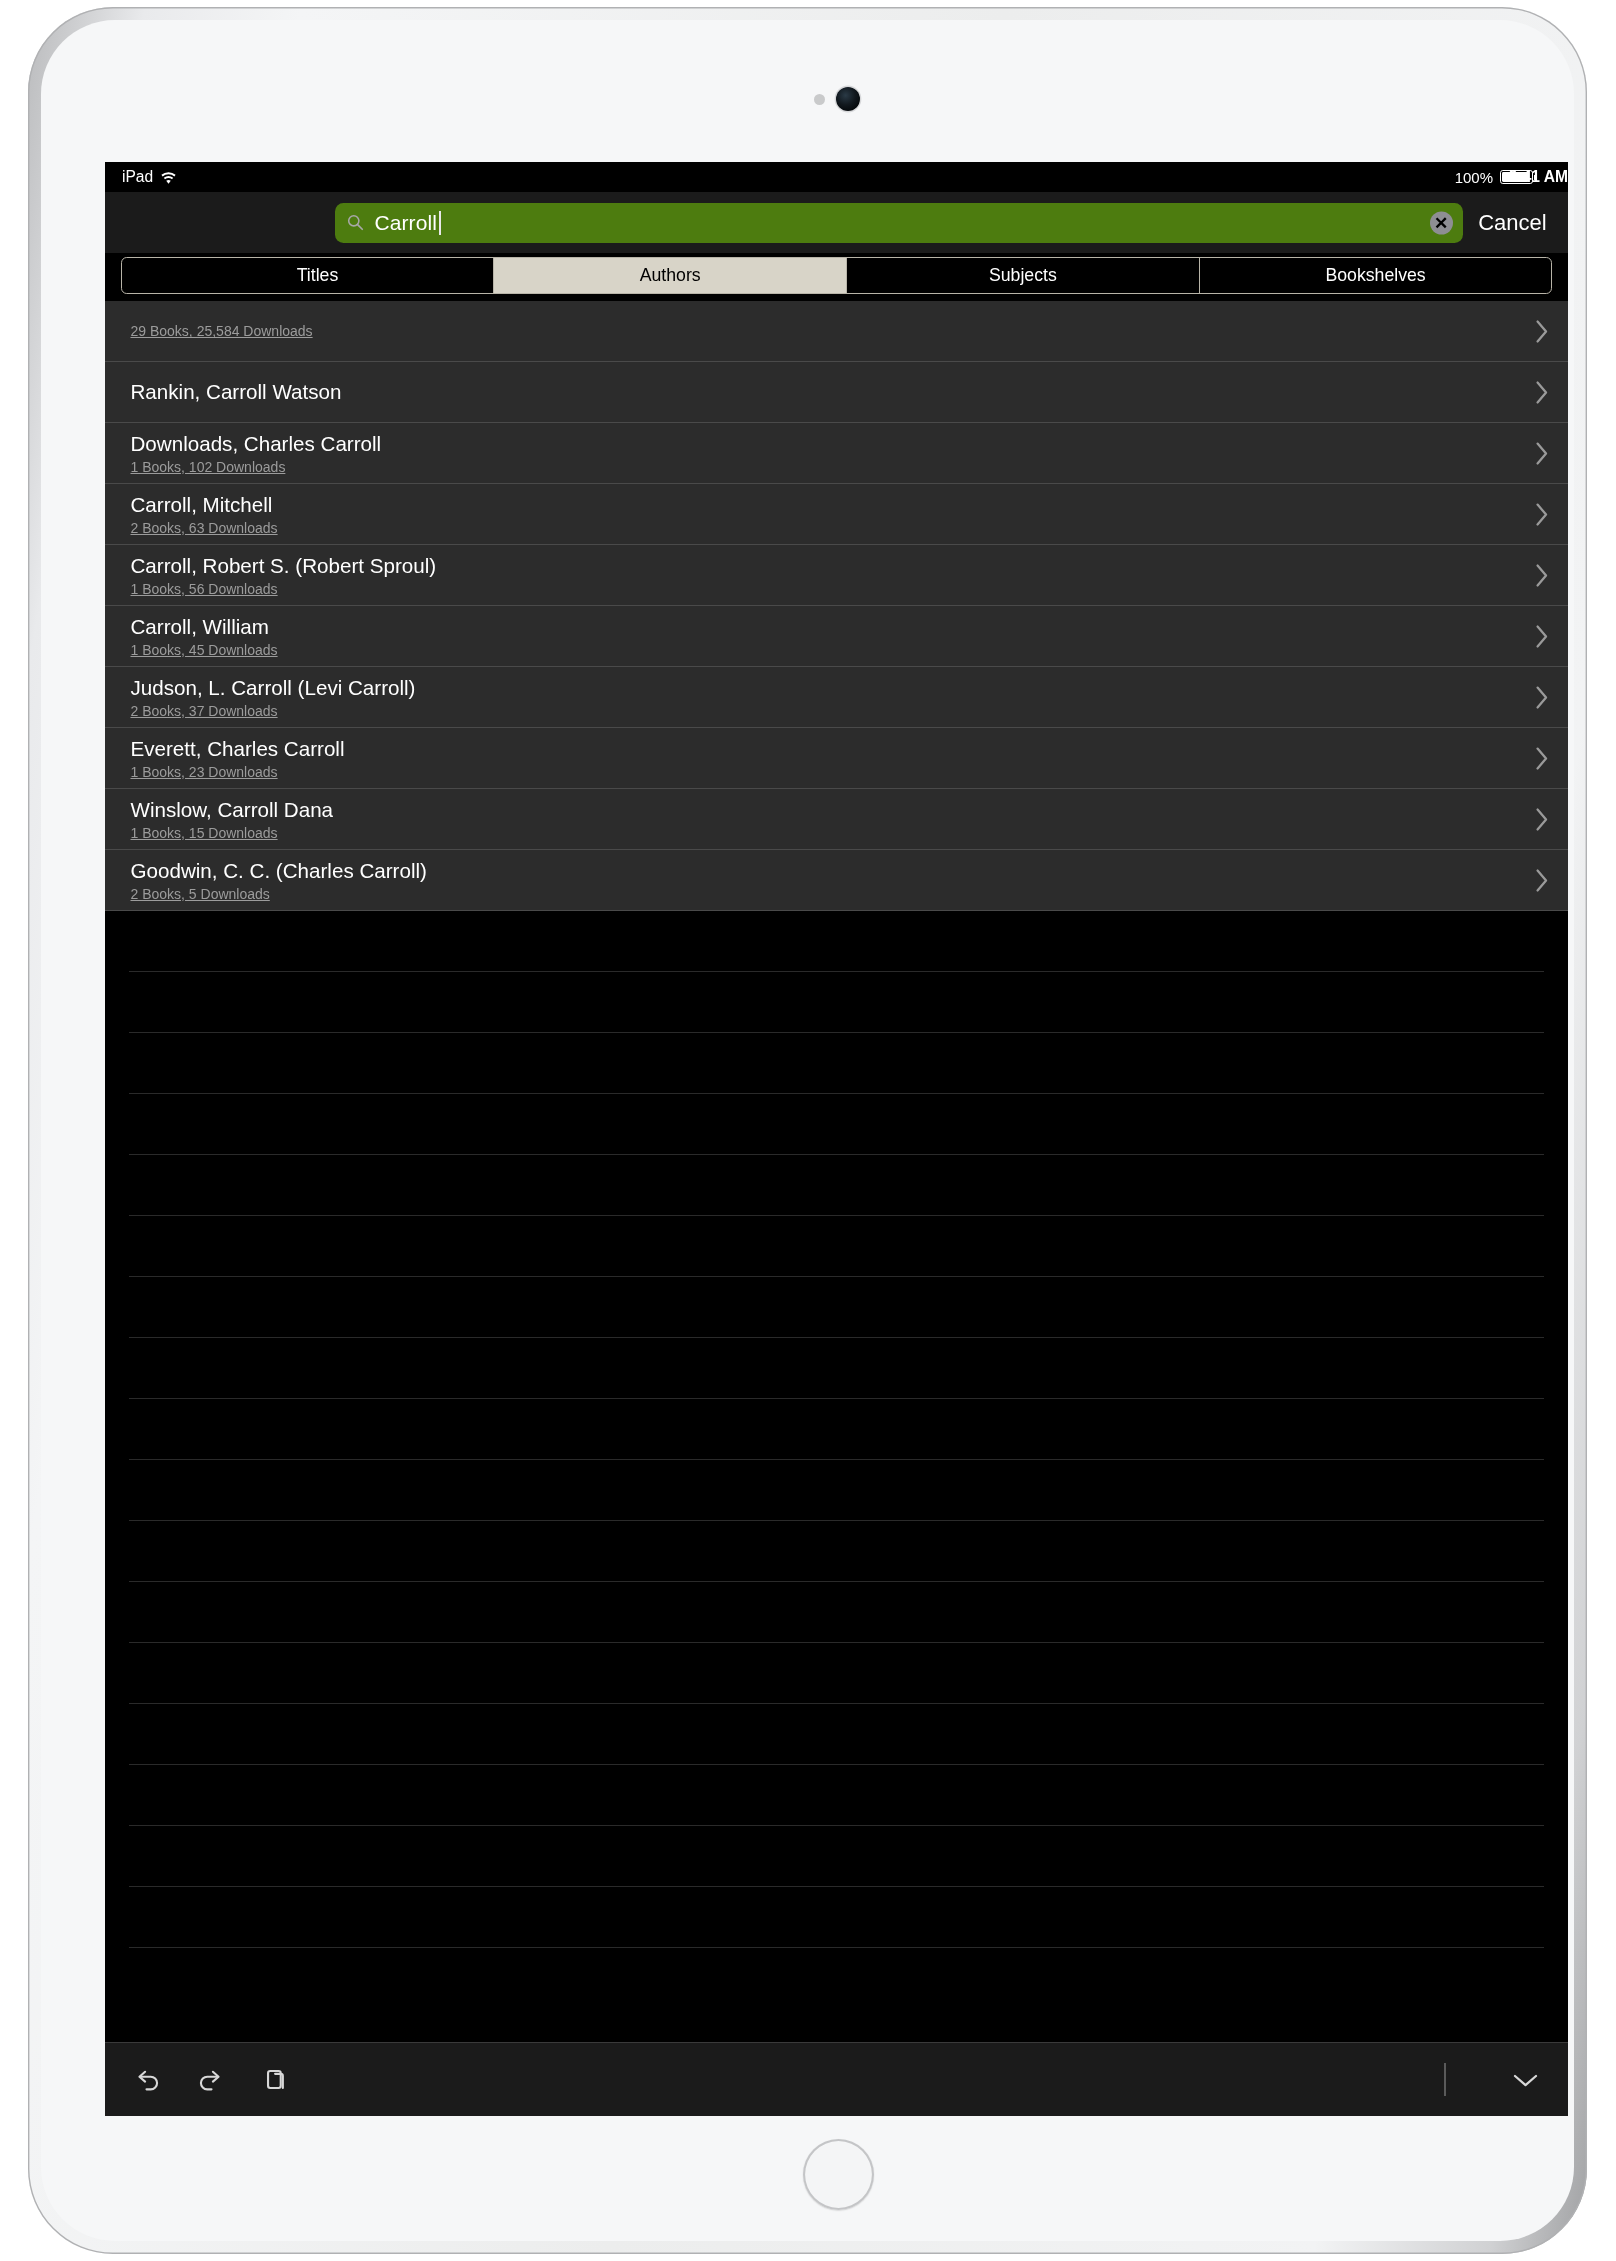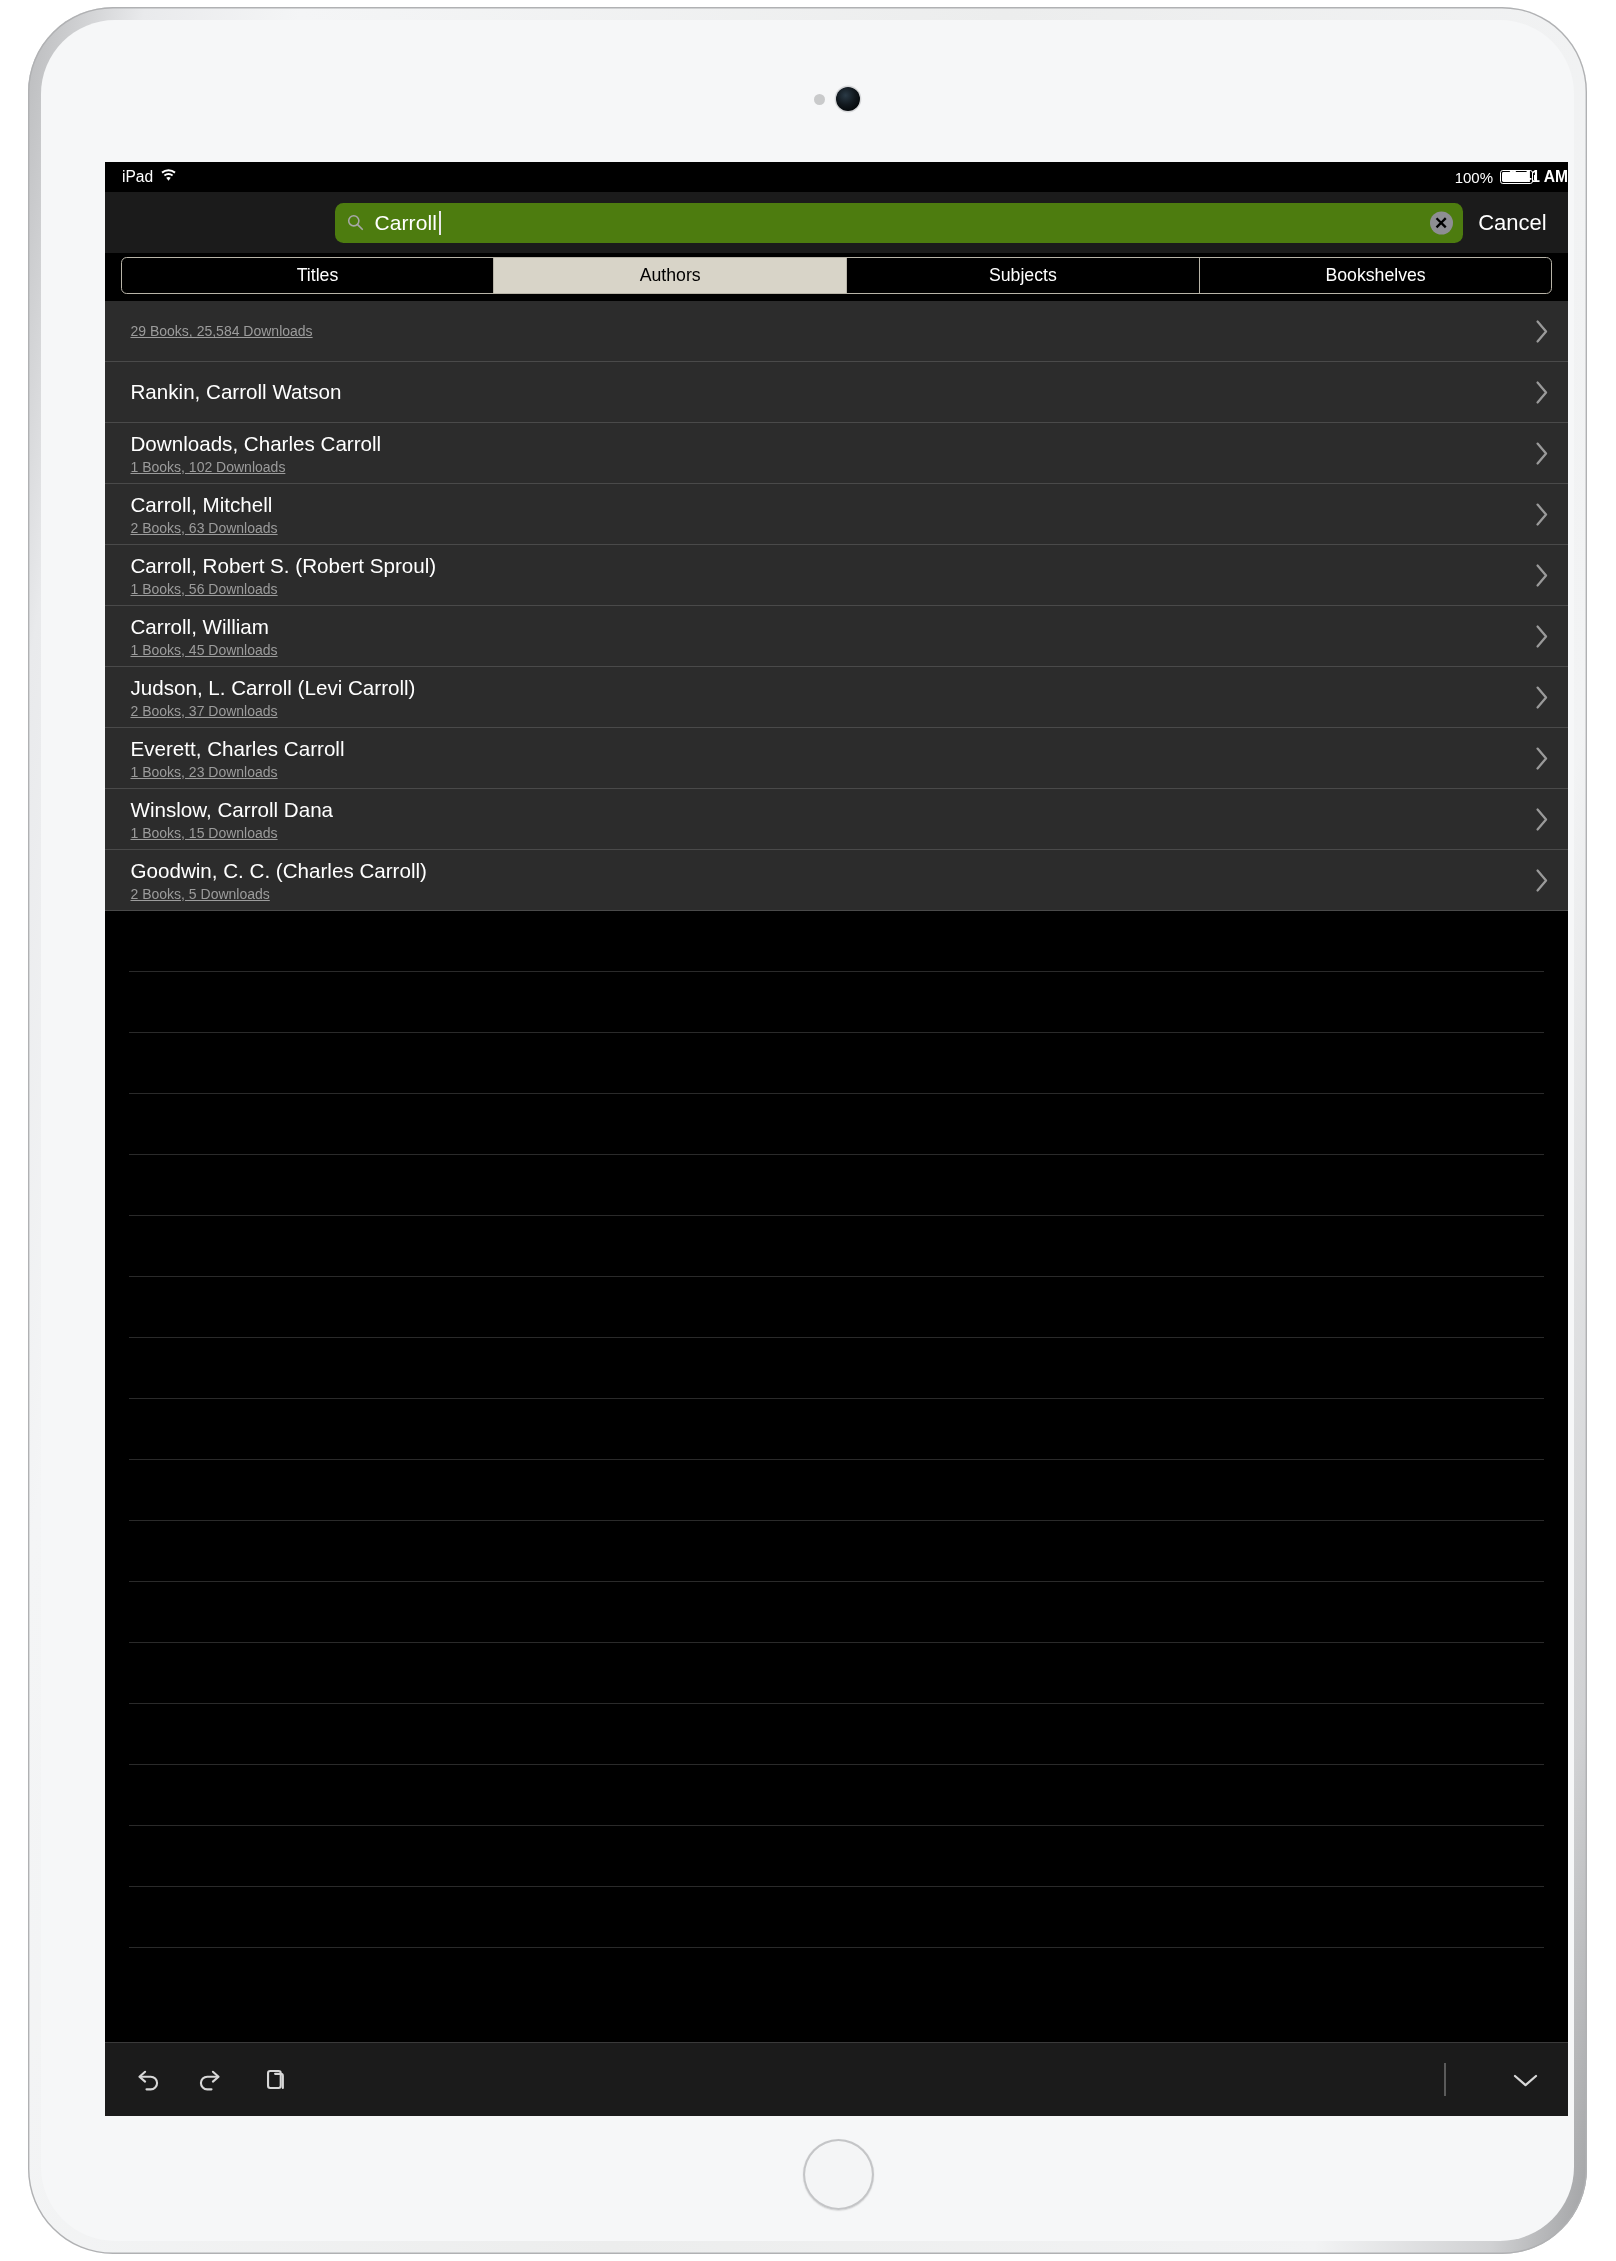--- a/index.html
+++ b/index.html
@@ -55,21 +55,21 @@
 
   
   .status-bar {
     position: relative;
     height: 30px;
     background: #000;
     color: #fff;
     font-size: 15.6px;
     display: flex; align-items: center;
   }
-  .status-left { position: absolute; left: 17px; display: flex; gap: 7px; }
+  .status-left { position: absolute; left: 17px; display: flex; align-items: center; gap: 7px; }
   .status-center { width: 100%; text-align: right; font-weight: bold; font-size: 15.6px; }
   .status-right { position: absolute; right: 35px; display: flex; align-items: center; gap: 7px; font-size: 15px;}
   .wifi-icon { display: inline-block; width: 17px; height: 12.8px; }
   .battery {
     width: 33px; height: 14px; border: 1.4px solid #fff; border-radius: 2.8px;
     position: relative; display: inline-block;
   }
   .battery::after {
     content: ''; position: absolute; right: -4.3px; top: 3.5px;
     width: 2.8px; height: 5.7px; background: #fff; border-radius: 0 1.4px 1.4px 0;

